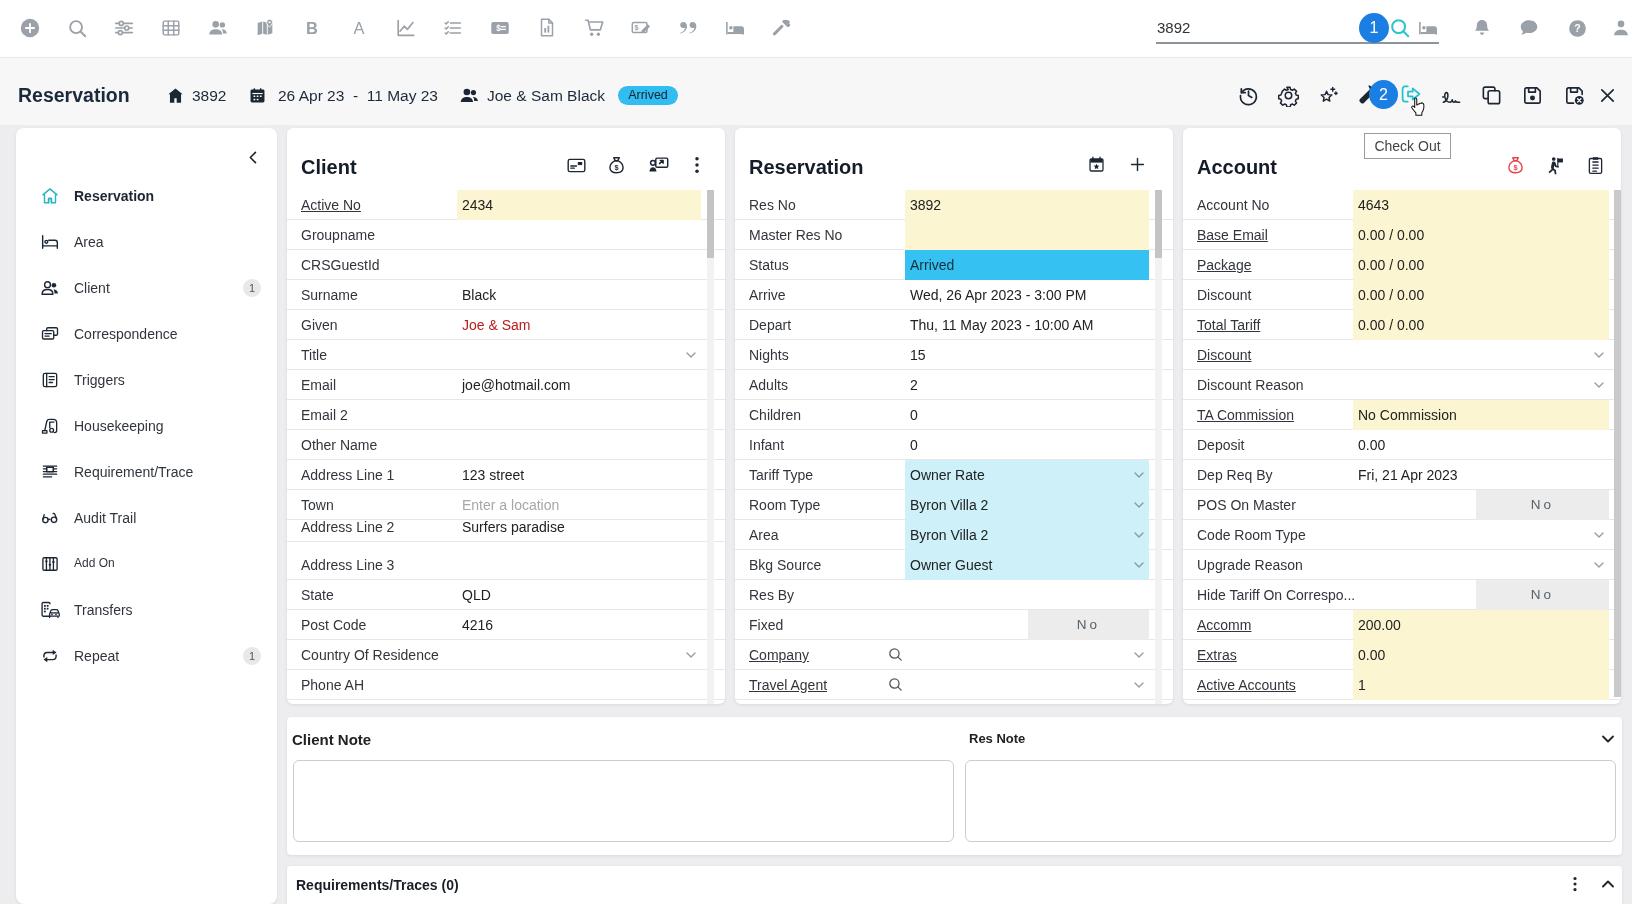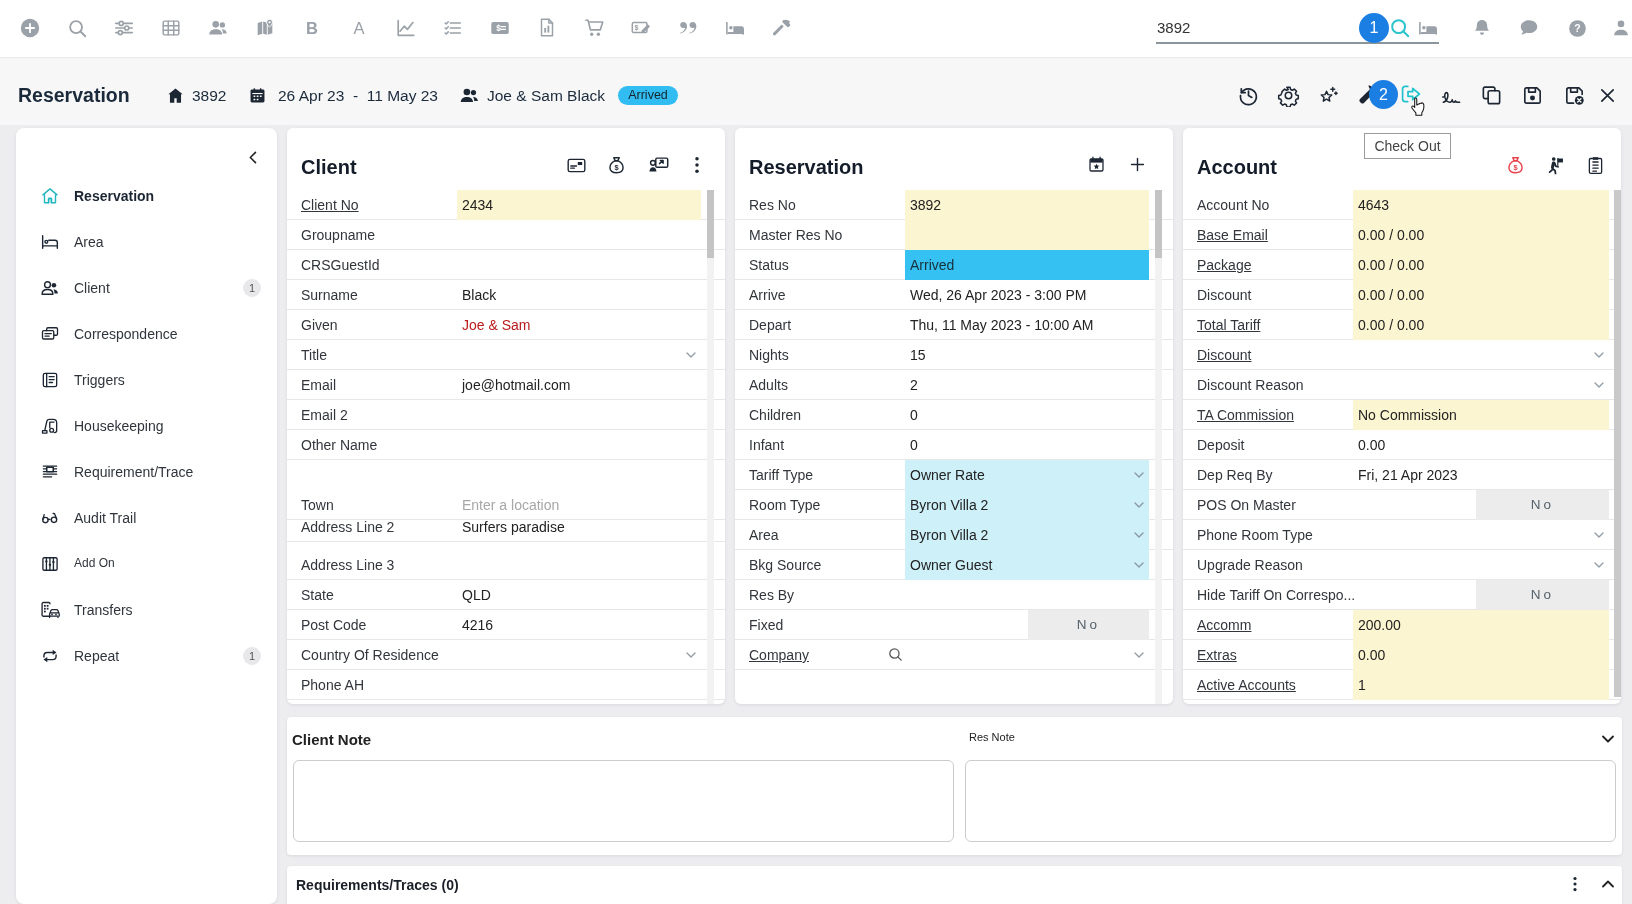--- a/index.html
+++ b/index.html
@@ -402,21 +402,21 @@
         </g>
       </svg></div>
     <div style="position:absolute;left:400.0px;top:27.0px;width:20px;height:20px;"><svg width="20" height="20" viewBox="0 0 24 24" style="">
         <g fill="#1d2633">
           <circle cx="12" cy="4.6" r="2.1"></circle>
           <circle cx="12" cy="12" r="2.1"></circle>
           <circle cx="12" cy="19.4" r="2.1"></circle>
         </g>
       </svg></div>
     <div class="row" style="top:62px">
-      <div class="lbl u">Client No</div>
+      <div class="lbl u">Active No</div>
       <div class="cell" style="left:170px;width:244px;background:#fcf5d1"></div>
       <div class="val" style="left:175px;color:#222">2434</div>
     </div>
     <div class="row" style="top:92px">
       <div class="lbl">Groupname</div>
     </div>
     <div class="row" style="top:122px">
       <div class="lbl">CRSGuestId</div>
     </div>
     <div class="row" style="top:152px">
@@ -437,20 +437,24 @@
     </div>
     <div class="row" style="top:242px">
       <div class="lbl">Email</div>
       <div class="val" style="left:175px;color:#222">joe@hotmail.com</div>
     </div>
     <div class="row" style="top:272px">
       <div class="lbl">Email 2</div>
     </div>
     <div class="row" style="top:302px">
       <div class="lbl">Other Name</div>
+    </div>
+    <div class="row" style="top:332px">
+      <div class="lbl">Address Line 1</div>
+      <div class="val" style="left:175px;color:#222">123 street</div>
     </div>
     <div class="row" style="top:362px">
       <div class="lbl">Town</div>
       <div class="val" style="left:175px;color:#a7a7a7">Enter a location</div>
     </div>
     <div class="row" style="top:384px">
       <div class="lbl">Address Line 2</div>
       <div class="val" style="left:175px;color:#222">Surfers paradise</div>
     </div>
     <div class="row" style="top:422px">
@@ -583,20 +587,34 @@
             <path d="m6 9 6 6 6-6"></path>
           </g>
         </svg></div>
       <div style="position:absolute;left:152px;top:6px"><svg width="17" height="17" viewBox="0 0 24 24" style="">
           <g fill="none" stroke="#555" stroke-width="1.8" stroke-linecap="round" stroke-linejoin="round">
             <circle cx="10.5" cy="10.5" r="6.5"></circle>
             <path d="M15.3 15.3 20 20"></path>
           </g>
         </svg></div>
     </div>
+    <div class="row" style="top:542px">
+      <div class="lbl u">Travel Agent</div>
+      <div style="position:absolute;left:396px;top:7px"><svg width="16" height="16" viewBox="0 0 24 24" style="">
+          <g fill="none" stroke="#939da6" stroke-width="2" stroke-linecap="round" stroke-linejoin="round">
+            <path d="m6 9 6 6 6-6"></path>
+          </g>
+        </svg></div>
+      <div style="position:absolute;left:152px;top:6px"><svg width="17" height="17" viewBox="0 0 24 24" style="">
+          <g fill="none" stroke="#555" stroke-width="1.8" stroke-linecap="round" stroke-linejoin="round">
+            <circle cx="10.5" cy="10.5" r="6.5"></circle>
+            <path d="M15.3 15.3 20 20"></path>
+          </g>
+        </svg></div>
+    </div>
   </div>
 <div class="panel" style="left:1183px;top:128px;width:438px;height:576px">
     <div style="position:absolute;left:14px;top:28px;font-size:20px;font-weight:bold;color:#131c28">Account</div>
     <div style="position:absolute;left:321.5px;top:26.5px;width:21px;height:21px;"><svg width="21" height="21" viewBox="0 0 24 24" style="">
         <g fill="none" stroke="#e8404a" stroke-width="1.6" stroke-linecap="round" stroke-linejoin="round">
           <path d="M8.8 3.2h6.4l-1.7 3.3h-3z"></path>
           <path d="M10.5 6.5h3c3.6 1.5 6 4.7 6 8.2 0 3.3-2.7 5.6-7.5 5.6s-7.5-2.3-7.5-5.6c0-3.5 2.4-6.7 6-8.2z"></path>
         </g>
         <text x="12" y="16.8" font-size="8.5" font-weight="bold" fill="#e8404a" text-anchor="middle" font-family="Liberation Sans">$</text>
       </svg></div>
@@ -668,21 +686,21 @@
     </div>
     <div class="row" style="top:332px">
       <div class="lbl">Dep Req By</div>
       <div class="val" style="left:175px;color:#222">Fri, 21 Apr 2023</div>
     </div>
     <div class="row" style="top:362px">
       <div class="lbl">POS On Master</div>
       <div class="cell" style="left:293px;width:133px;background:#ececec;color:#55626c;font-size:13.5px;letter-spacing:3px;text-align:center;line-height:30px">No</div>
     </div>
     <div class="row" style="top:392px">
-      <div class="lbl">Phone Room Type</div>
+      <div class="lbl">Code Room Type</div>
       <div style="position:absolute;left:408px;top:7px"><svg width="16" height="16" viewBox="0 0 24 24" style="">
           <g fill="none" stroke="#939da6" stroke-width="2" stroke-linecap="round" stroke-linejoin="round">
             <path d="m6 9 6 6 6-6"></path>
           </g>
         </svg></div>
     </div>
     <div class="row" style="top:422px">
       <div class="lbl">Upgrade Reason</div>
       <div style="position:absolute;left:408px;top:7px"><svg width="16" height="16" viewBox="0 0 24 24" style="">
           <g fill="none" stroke="#939da6" stroke-width="2" stroke-linecap="round" stroke-linejoin="round">
@@ -710,21 +728,21 @@
       <div class="val" style="left:175px;color:#222">1</div>
     </div>
   </div>
 <div class="abs" style="left:707px;top:190px;width:7px;height:514px;background:#f2f2f2"></div>
 <div class="abs" style="left:707px;top:190px;width:7px;height:68px;background:#c4c4c4"></div>
 <div class="abs" style="left:1155px;top:190px;width:7px;height:514px;background:#f2f2f2"></div>
 <div class="abs" style="left:1155px;top:190px;width:7px;height:68px;background:#c4c4c4"></div>
 <div class="abs" style="left:1614px;top:190px;width:7px;height:507px;background:#c9c9c9"></div>
 <div class="panel" style="left:287px;top:717px;width:1335px;height:138px;border-radius:4px"></div>
 <div class="abs" style="left:292px;top:731px;font-size:15px;font-weight:bold;color:#222">Client Note</div>
-<div class="abs" style="left:969px;top:731px;font-size:11px;font-weight:normal;color:#222">Res Note</div>
+<div class="abs" style="left:969px;top:731px;font-size:13px;font-weight:bold;color:#222">Res Note</div>
 <div class="abs" style="left:293px;top:760px;width:661px;height:82px;border:1px solid #ccc;border-radius:6px;background:#fff"></div>
 <div class="abs" style="left:965px;top:760px;width:651px;height:82px;border:1px solid #ccc;border-radius:6px;background:#fff"></div>
 <div style="position:absolute;left:1598.0px;top:729.0px;width:20px;height:20px;"><svg width="20" height="20" viewBox="0 0 24 24" style="">
       <g fill="none" stroke="#222" stroke-width="2.2" stroke-linecap="round" stroke-linejoin="round">
         <path d="m6 9 6 6 6-6"></path>
       </g>
     </svg></div>
 <div class="panel" style="left:287px;top:866px;width:1335px;height:38px;border-radius:4px 4px 0 0"></div>
 <div class="abs" style="left:296px;top:877px;font-size:14px;font-weight:bold;color:#1a1f27">Requirements/Traces (0)</div>
 <div style="position:absolute;left:1566.0px;top:875.0px;width:18px;height:18px;"><svg width="18" height="18" viewBox="0 0 24 24" style="">

